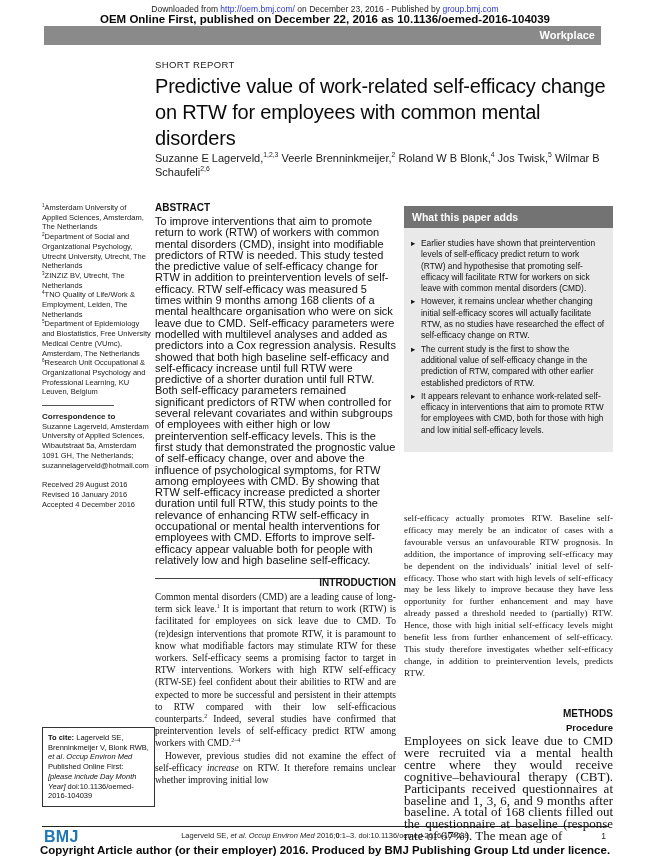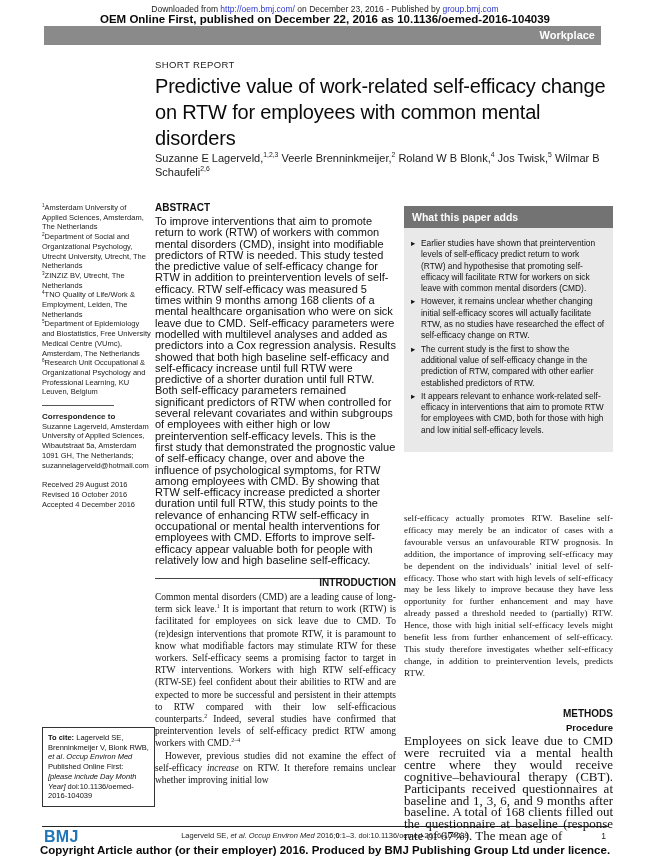--- a/index.html
+++ b/index.html
@@ -71,21 +71,21 @@
     <div><sup>2</sup>Department of Social and Organizational Psychology, Utrecht University, Utrecht, The Netherlands</div>
     <div><sup>3</sup>ZINZIZ BV, Utrecht, The Netherlands</div>
     <div><sup>4</sup>TNO Quality of Life/Work &amp; Employment, Leiden, The Netherlands</div>
     <div><sup>5</sup>Department of Epidemiology and Biostatistics, Free University Medical Centre (VUmc), Amsterdam, The Netherlands</div>
     <div><sup>6</sup>Research Unit Occupational &amp; Organizational Psychology and Professional Learning, KU Leuven, Belgium</div>
     <hr class="side-rule">
     <div class="corr-head">Correspondence to</div>
     <div>Suzanne Lagerveld, Amsterdam University of Applied Sciences, Wibautstraat 5a, Amsterdam 1091 GH, The Netherlands; suzannelagerveld@hotmail.com</div>
     <div class="dates">
       <div>Received 29 August 2016</div>
-      <div>Revised 16 October 2016</div>
+      <div>Revised 16 January 2016</div>
       <div>Accepted 4 December 2016</div>
     </div>
   </div>
 
   <div class="abstract">
     <div class="abs-head">ABSTRACT</div>
     <div class="abs-text">To improve interventions that aim to promote return to work (RTW) of workers with common mental disorders (CMD), insight into modifiable predictors of RTW is needed. This study tested the predictive value of self-efficacy change for RTW in addition to preintervention levels of self-efficacy. RTW self-efficacy was measured 5 times within 9 months among 168 clients of a mental healthcare organisation who were on sick leave due to CMD. Self-efficacy parameters were modelled with multilevel analyses and added as predictors into a Cox regression analysis. Results showed that both high baseline self-efficacy and self-efficacy increase until full RTW were predictive of a shorter duration until full RTW. Both self-efficacy parameters remained significant predictors of RTW when controlled for several relevant covariates and within subgroups of employees with either high or low preintervention self-efficacy levels. This is the first study that demonstrated the prognostic value of self-efficacy change, over and above the influence of psychological symptoms, for RTW among employees with CMD. By showing that RTW self-efficacy increase predicted a shorter duration until full RTW, this study points to the relevance of enhancing RTW self-efficacy in occupational or mental health interventions for employees with CMD. Efforts to improve self-efficacy appear valuable both for people with relatively low and high baseline self-efficacy.</div>
     <hr class="abs-rule">
   </div>
 

